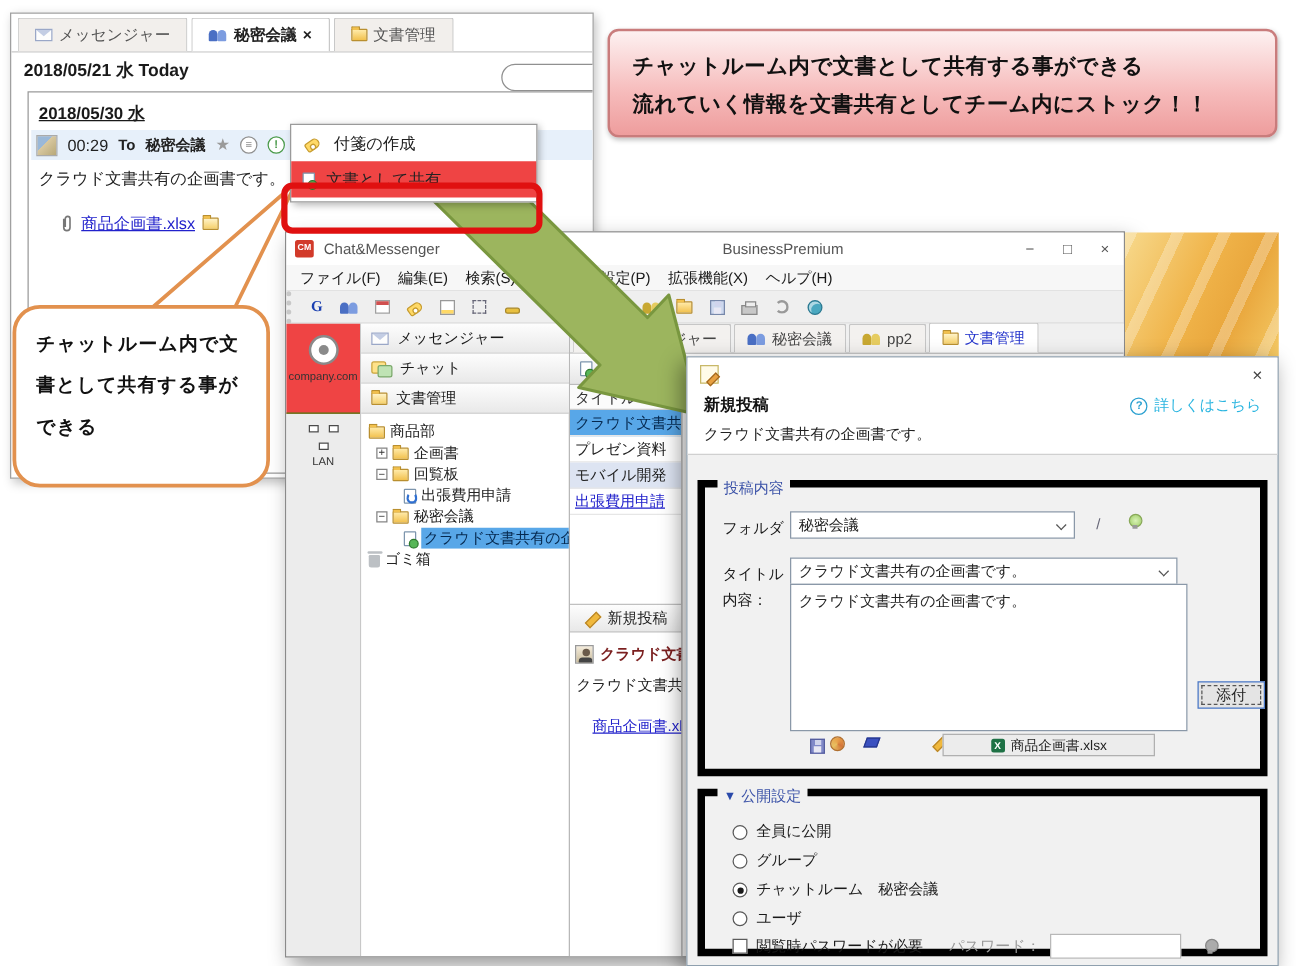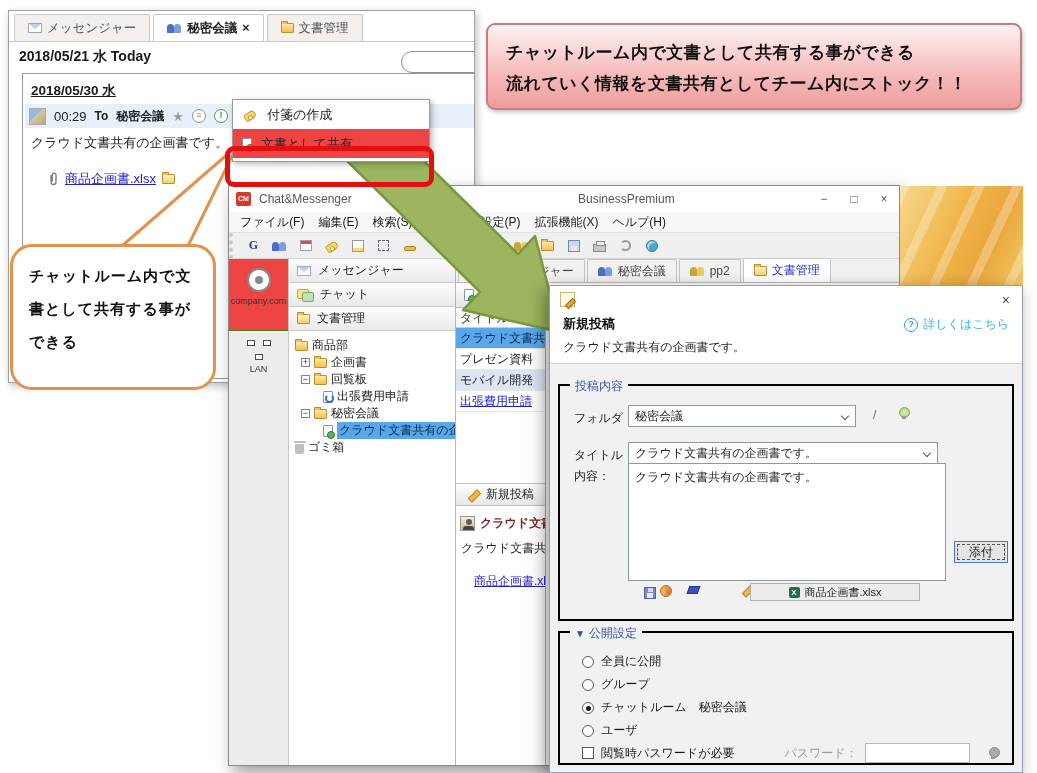--- a/index.html
+++ b/index.html
@@ -137,21 +137,21 @@
 #wallpaper{left:900px;top:186px;width:123px;height:100px;z-index:2;background:linear-gradient(115deg,#f7d98c,#f0b44a 45%,#e9a63c 70%,#f4c964)}
 #wallpaper::after{content:"";position:absolute;inset:0;background:repeating-linear-gradient(115deg,rgba(255,255,255,.28) 0 9px,rgba(255,255,255,0) 9px 34px)}
 
 #dialog{left:549px;top:285px;width:474px;height:488px;background:#f1f1f1;border:1px solid #8fa0ae;box-shadow:-4px 5px 16px rgba(0,0,0,.4);z-index:4;overflow:hidden}
 .dlghead{position:absolute;left:0;top:0;width:100%;height:78px;background:#fff;border-bottom:1px solid #d0d0d0}
 .dlgtitle{position:absolute;left:13px;top:29px;font-size:13px;font-weight:bold;color:#111}
 .dlgsub{position:absolute;left:13px;top:53px;font-size:12px;color:#222}
 .dlgclose{position:absolute;right:12px;top:6px;font-size:14px;color:#444}
 .helplink{position:absolute;right:13px;top:30px;display:flex;align-items:center;gap:5px;color:#2ab5e0;font-size:12px}
 .helpq{width:14px;height:14px;border-radius:50%;border:1.5px solid #2aa0d0;color:#2aa0d0;font-size:9px;font-weight:bold;text-align:center;line-height:11px}
-.fieldset{position:absolute;left:8px;right:8px;border:2px solid #000000;background:#f1f1f1}
+.fieldset{position:absolute;left:8px;right:8px;border:6px solid #000000;background:#f1f1f1}
 .legend{position:absolute;top:-8px;left:10px;background:#f1f1f1;padding:0 5px;color:#3c53a8;font-size:12px;display:flex;align-items:center;gap:4px}
 .flabel{position:absolute;left:14px;font-size:12px;color:#1a1a1a}
 .combo{position:absolute;height:22px;background:#fff;border:1px solid #8a98a8;display:flex;align-items:center;padding:0 20px 0 6px;font-size:12px;white-space:nowrap;overflow:hidden}
 .combo .chev{position:absolute;right:7px;top:7px}
 .textarea{position:absolute;background:#fff;border:1px solid #8a98a8;padding:5px 6px;font-size:12px}
 .attachbtn{position:absolute;width:54px;height:22px;background:#e4e4e4;border:1px solid #4a78c8;outline:1px dashed #555;outline-offset:-4px;text-align:center;line-height:20px;font-size:12px}
 .chip{position:absolute;height:18px;background:#ececec;border:1px solid #b0b0b0;display:flex;align-items:center;justify-content:center;gap:5px;font-size:11px;padding:0 8px}
 .radrow{position:absolute;left:22px;display:flex;align-items:center;gap:7px;font-size:12px;color:#1a1a1a}
 .pwlabel{color:#999}
 .inputbox{width:105px;height:20px;background:#fff;border:1px solid #b8b8b8}
@@ -441,21 +441,21 @@
         <span class="rad sel"></span>
         <span>チャットルーム　秘密会議</span>
       </div>
       <div class="radrow" style="top:89px">
         <span class="rad"></span>
         <span>ユーザ</span>
       </div>
       <div class="radrow" style="top:110px;width:420px">
         <span class="chk"></span>
         <span>閲覧時パスワードが必要</span>
-        <span class="pwlabel" style="margin-left:43px">パスワード：</span>
+        <span class="pwlabel" style="margin-left:14px">パスワード：</span>
         <span class="inputbox"></span>
         <span class="ic ic-bulb gray" style="margin-left:12px"></span>
       </div>
     </div>
   </div>
 
   <div id="cmenu" class="abs">
     <div class="cmi">
       <span class="ic ic-tag"></span>
       <span>付箋の作成</span>

